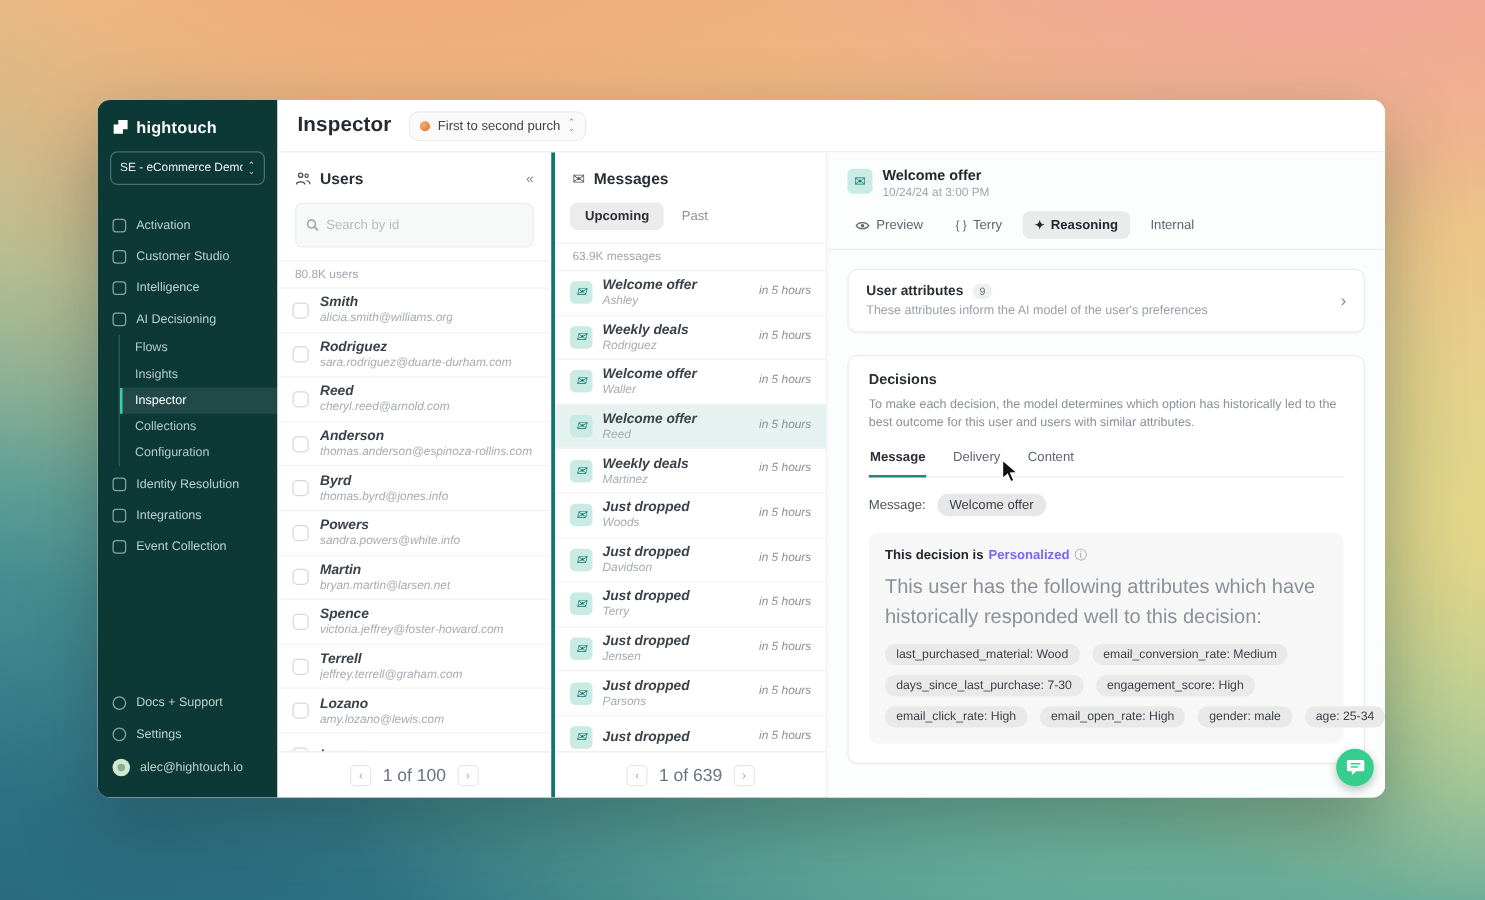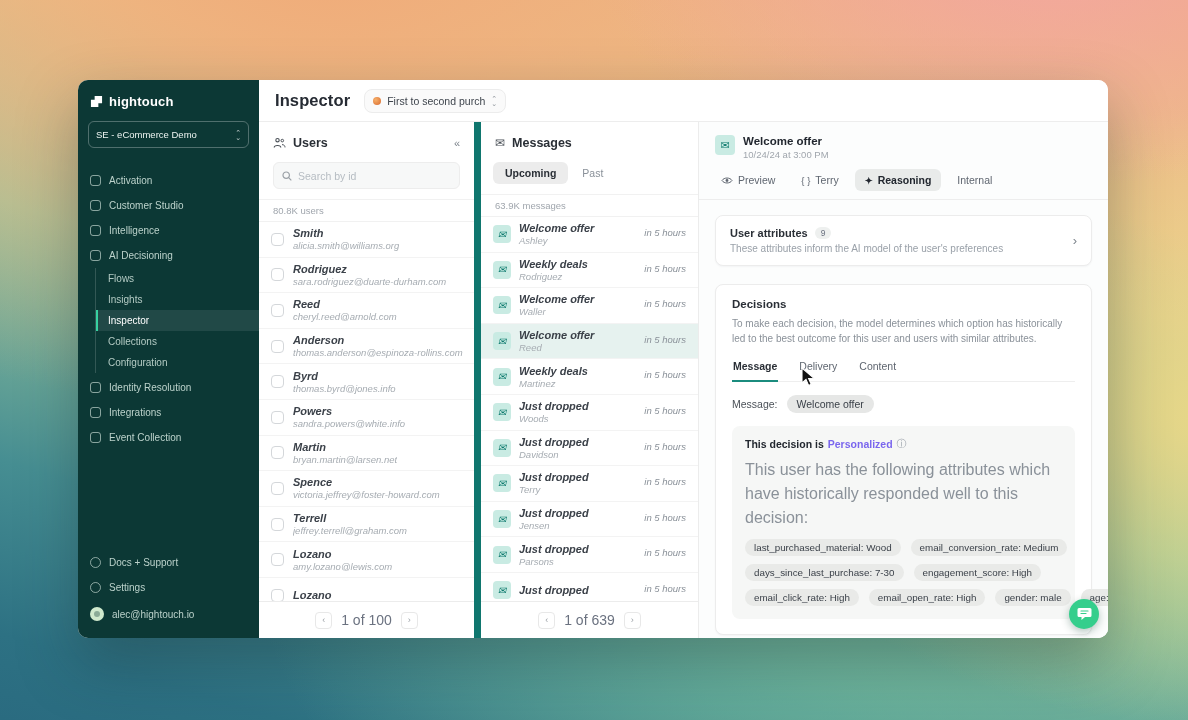--- a/index.html
+++ b/index.html
@@ -12,21 +12,21 @@
       radial-gradient(1300px 720px at 28% -4%, rgba(240,172,122,1) 0%, rgba(240,172,122,0) 62%),
       radial-gradient(1000px 650px at 72% 78%, rgba(124,196,160,.9) 0%, rgba(124,196,160,0) 60%),
       linear-gradient(197deg, #f0b184 0%, #e9c98e 30%, #9cc79d 52%, #468e92 76%, #2d7183 92%, #2a6b80 100%);
   }
   .window {
     position:absolute; left:78px; top:80px; width:1030px; height:558px;
     background:#fff; border-radius:10px; overflow:hidden; display:flex;
     box-shadow:0 24px 60px rgba(20,40,45,.35);
   }
   
-  .sidebar { width:181px; flex:none; background:#0c3835; color:#c3d6d0; display:flex; flex-direction:column; }
+  .sidebar { width:144px; flex:none; background:#0c3835; color:#c3d6d0; display:flex; flex-direction:column; }
   .logo-row { display:flex; align-items:center; gap:6px; padding:14px 12px 10px; }
   .logo-mark { width:13px; height:13px; flex:none; }
   .logo-text { color:#fff; font-size:13px; font-weight:700; letter-spacing:.2px; }
   .workspace { margin:2px 10px 8px; border:1px solid rgba(255,255,255,.28); border-radius:6px; height:27px;
     display:flex; align-items:center; gap:4px; padding:0 7px; font-size:9.5px; color:#eef5f2; cursor:default; }
   .workspace .ws-label { flex:1; white-space:nowrap; overflow:hidden; }
   .updn { display:flex; flex-direction:column; line-height:5px; font-size:7px; color:rgba(255,255,255,.75); }
   .nav { margin-top:12px; }
   .nav-item { display:flex; align-items:center; gap:8px; padding:7px 12px; font-size:10px; color:#bcd2cb; cursor:default; }
   .nav-ico { width:11px; height:11px; flex:none; border:1.2px solid rgba(197,216,209,.8); border-radius:3px; opacity:.85; }
@@ -40,28 +40,28 @@
   
   .main { flex:1; min-width:0; display:flex; flex-direction:column; background:#fff; }
   .topbar { height:42px; flex:none; border-bottom:1px solid #ededed; display:flex; align-items:center; gap:14px; padding:0 16px; }
   .page-title { font-size:16.5px; font-weight:700; color:#262b33; letter-spacing:.1px; }
   .flow-pill { display:flex; align-items:center; gap:6px; background:#fafafa; border:1px solid #ececec; border-radius:8px;
     padding:5px 8px; font-size:10.5px; color:#3f454d; cursor:default; }
   .flow-dot { width:8px; height:8px; border-radius:50%; background:radial-gradient(circle at 35% 35%, #f6b06a, #d96a2e); flex:none; }
   .flow-pill .updn { color:#8b9298; }
   .cols { flex:1; min-height:0; display:flex; }
   .col { display:flex; flex-direction:column; min-height:0; }
-  .col-users { width:222px; flex:none; border-right:7px solid #0f766e; }
+  .col-users { width:222px; flex:none; border-right:3px solid #0f766e; }
   .col-msgs { width:218px; flex:none; border-right:1px solid #ececec; }
   .col-head { display:flex; align-items:center; gap:7px; padding:14px 14px 8px; }
   .col-title { font-size:12.5px; font-weight:700; color:#2a2f36; }
   .collapse { margin-left:auto; color:#7d848c; font-size:11px; cursor:default; }
   .hd-ico { color:#4b5158; font-size:12px; display:flex; }
   .search-wrap { padding:4px 14px 10px; }
-  .search-box { display:flex; align-items:center; gap:6px; background:#f7f8f8; border:1px solid #ededed; border-radius:6px; height:27px; padding:0 8px; }
+  .search-box { display:flex; align-items:center; gap:6px; background:#f7f8f8; border:1px solid #ededed; border-radius:6px; height:36px; padding:0 8px; }
   .search-box input { border:none; outline:none; background:transparent; font-size:10.5px; color:#3f454d; width:100%; font-family:inherit; }
   .search-box input::placeholder { color:#b6bcc2; }
   .seg-wrap { padding:4px 12px 10px; display:flex; gap:2px; }
   .seg { font-size:10.5px; padding:5px 12px; border-radius:6px; color:#8a9199; cursor:default; }
   .seg.active { background:#ececec; color:#2a2f36; font-weight:700; }
   .count-row { font-size:9.5px; color:#a0a6ad; padding:5px 14px 5px; border-top:1px solid #f1f1f1; border-bottom:1px solid #f1f1f1; }
   .list { flex:1; min-height:0; overflow:hidden;font-style:italic; }
   .u-row { display:flex; gap:9px; padding:6px 12px; height:35.6px; border-bottom:1px solid #f3f3f3; align-items:center; }
   .cbx { width:13px; height:13px; flex:none; border:1px solid #d4d7da; border-radius:4px; background:#fff; }
   .u-name { font-size:11px; font-weight:700; color:#3b4149; }

